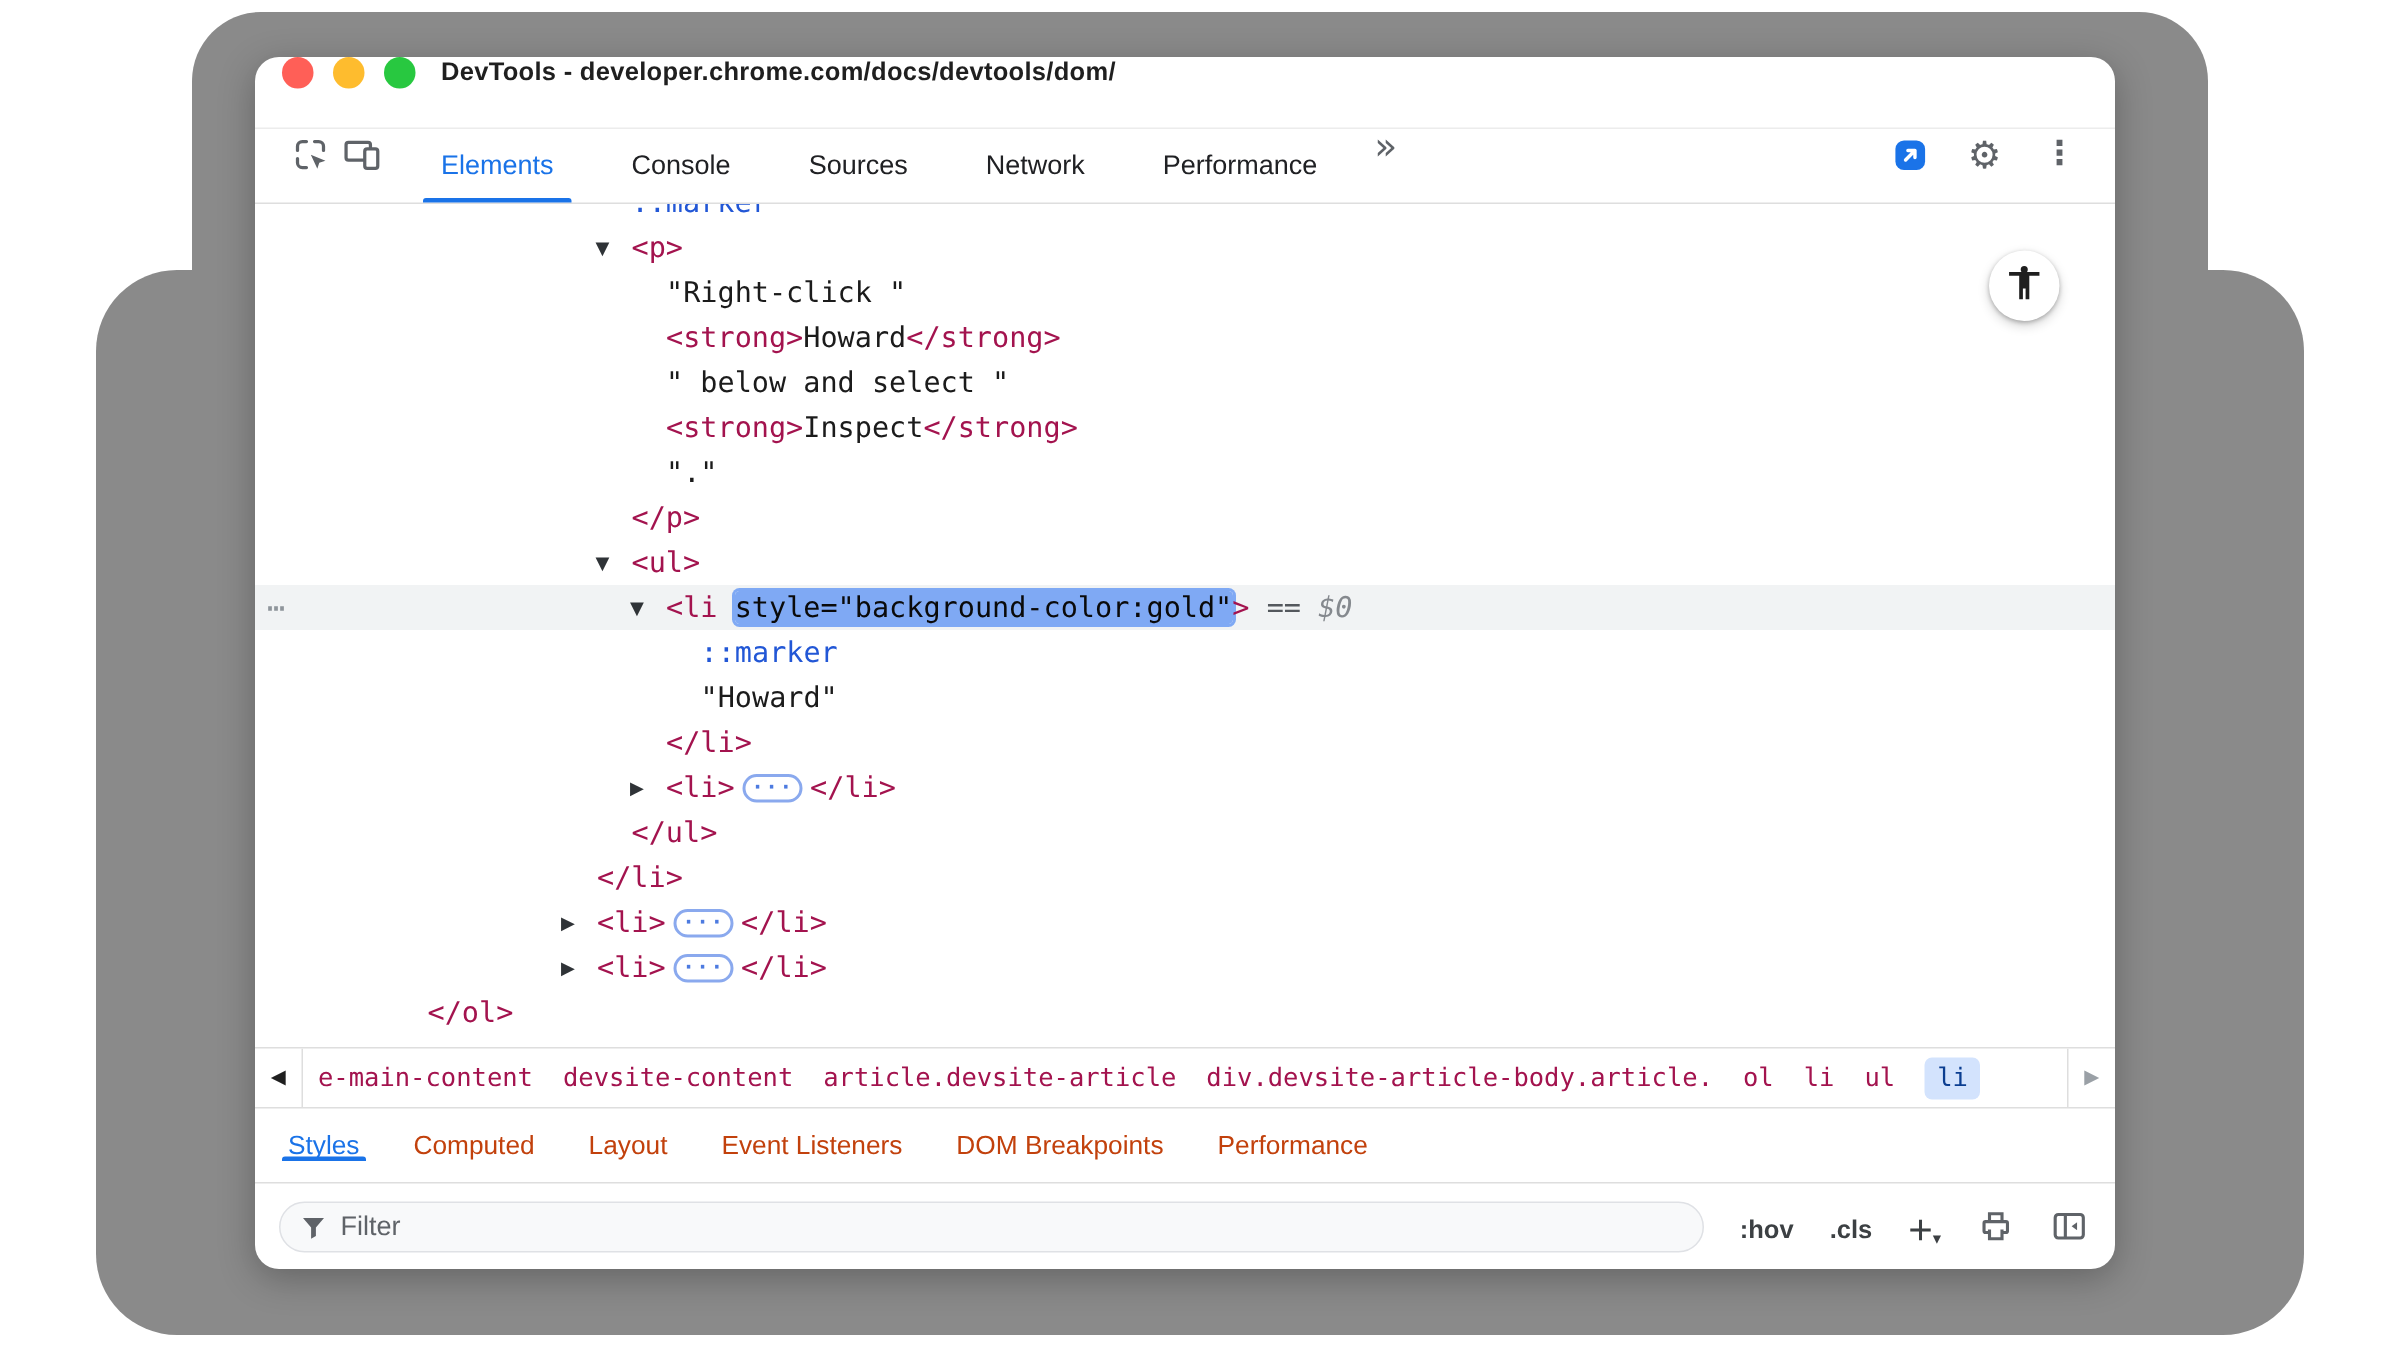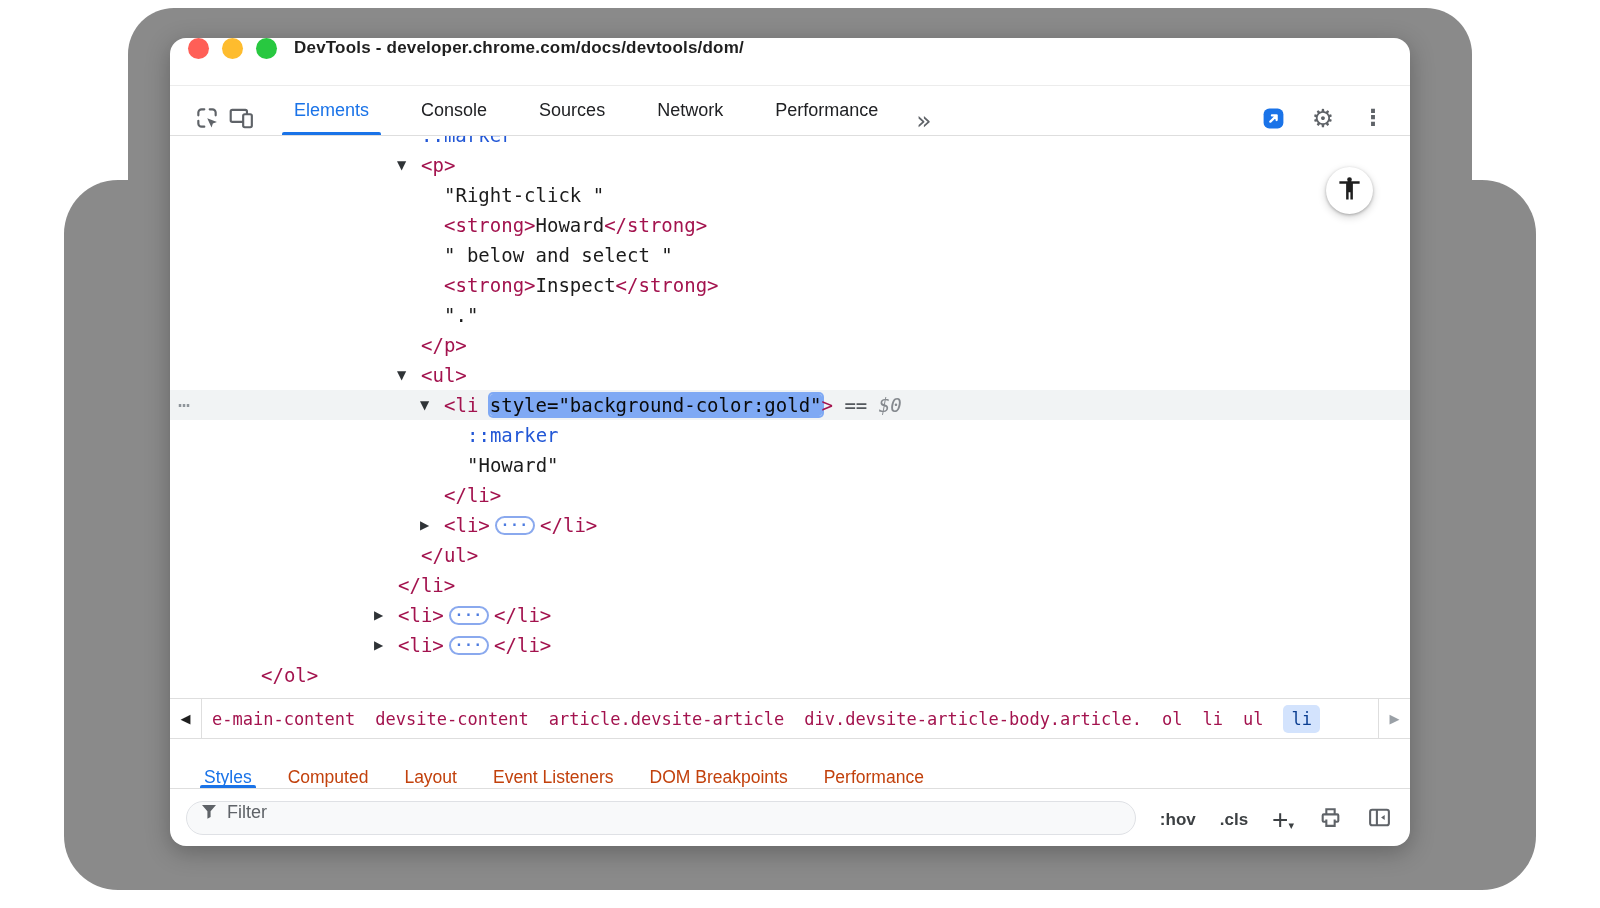--- a/index.html
+++ b/index.html
@@ -10,21 +10,21 @@
   .blob-main{position:absolute;left:64px;top:180px;width:1472px;height:710px;background:#8a8a8a;border-radius:54px}
 
   .window{position:absolute;left:170px;top:38px;width:1240px;height:808px;background:#fff;border-radius:16px;
     box-shadow:0 6px 24px rgba(0,0,0,.28);display:flex;flex-direction:column;overflow:hidden;z-index:2}
 
   .titlebar{flex:0 0 48px;display:flex;align-items:flex-start;border-bottom:1px solid #ececec}
   .lights{display:flex;gap:13px;margin-left:18px}
   .light{width:21px;height:21px;border-radius:50%}
   .title{margin-left:17px;font-size:17px;font-weight:700;color:#1f1f1f;letter-spacing:.2px}
 
-  .toolbar{flex:0 0 50px;display:flex;align-items:flex-end;border-bottom:1px solid #dedede;padding:0 20px}
+  .toolbar{flex:0 0 50px;display:flex;align-items:flex-start;border-bottom:1px solid #dedede;padding:0 20px}
   .tool-btn{display:flex;align-items:center;justify-content:center;width:34px;height:34px;cursor:pointer}
   .tabs{display:flex;height:100%;margin-left:10px}
   .tab{display:flex;align-items:center;height:100%;padding:0 26px;font-size:18px;color:#202124;position:relative;cursor:pointer}
   .tab.active{color:#1a73e8}
   .tab.active::after{content:"";position:absolute;left:14px;right:14px;bottom:0;height:3px;border-radius:2px 2px 0 0;background:#1a73e8}
   .more-tabs{font-size:25px;color:#5f6368;padding:0 12px;cursor:pointer;margin-top:-3px;font-family:"DejaVu Sans",sans-serif}
   .toolbar-right{margin-left:auto;display:flex;align-items:center;gap:16px}
   .glyph-btn{font-size:25px;color:#5f6368;cursor:pointer;font-family:"DejaVu Sans",sans-serif;line-height:1}
   .dots{font-weight:700;font-size:22px}
 
@@ -45,27 +45,27 @@
 
   .crumbs{flex:0 0 40px;border-top:1px solid #dedede;display:flex;align-items:stretch;font-family:"DejaVu Sans Mono",monospace;
     font-size:17px;color:#a3134e;overflow:hidden}
   .crumb-nav{flex:0 0 32px;display:flex;align-items:center;justify-content:center;font-family:"DejaVu Sans",sans-serif;font-size:13px;cursor:pointer}
   .crumb-nav.prev{border-right:1px solid #dedede;color:#1f1f1f}
   .crumb-nav.next{border-left:1px solid #dedede;color:#9aa0a6}
   .crumb-list{display:flex;align-items:center;gap:20px;padding-left:10px;overflow:hidden;flex:1;white-space:nowrap}
   .crumb{cursor:pointer}
   .crumb.selected{background:#d3e3fd;color:#0b3e91;padding:4px 8px;border-radius:5px}
 
-  .stabs{flex:0 0 50px;border-top:1px solid #dedede;display:flex;align-items:flex-end;padding-left:16px}
+  .stabs{flex:0 0 50px;border-top:1px solid #dedede;display:flex;align-items:center;padding-left:4px}
   .stab{display:flex;align-items:center;padding:0 18px;font-size:17.5px;color:#c2410c;position:relative;cursor:pointer}
   .stab.active{color:#1a73e8}
   .stab.active::after{content:"";position:absolute;left:14px;right:14px;bottom:0;height:3px;border-radius:2px 2px 0 0;background:#1a73e8}
 
   .filterbar{flex:1;border-top:1px solid #dedede;display:flex;align-items:center;padding:0 16px}
-  .filter-pill{width:950px;height:34px;border:1px solid #dfe1e5;background:#f8f9fa;border-radius:17px;display:flex;align-items:flex-start;padding:0 13px;gap:9px}
+  .filter-pill{width:950px;height:34px;border:1px solid #dfe1e5;background:#f8f9fa;border-radius:17px;display:flex;align-items:center;padding:0 13px;gap:9px}
   .filter-pill input{flex:1;border:none;outline:none;background:transparent;font-size:18px;font-family:"Liberation Sans",sans-serif;color:#202124}
   .filter-pill input::placeholder{color:#5f6368}
   .fb-right{margin-left:auto;display:flex;align-items:flex-end;gap:24px;padding-right:2px}
   .state-toggle{font-size:17px;font-weight:600;color:#3c4043;cursor:pointer}
   .plus-btn{display:flex;align-items:flex-end;cursor:pointer;color:#3c4043}
   .plus-main{font-size:28px;line-height:20px}
   .plus-caret{font-size:11px;font-family:"DejaVu Sans",sans-serif;margin-bottom:-2px}
   .icon-btn{display:flex;align-items:center;cursor:pointer}
 
   .fab{position:absolute;left:1326px;top:167px;width:47px;height:47px;border-radius:50%;background:#fff;z-index:3;cursor:pointer;
@@ -135,21 +135,21 @@
       <div class="row" style="padding-left: 251px;"><span class="tok tri" style="left: 227px;">▼</span><span class="tok tag">&lt;ul&gt;</span></div>
       <div class="row selected" style="padding-left: 274px;"><span class="gutter">⋯</span><span class="tok tri" style="left: 250px;">▼</span><span class="tok tag">&lt;li</span><span class="tok sp"> </span><span class="tok sel">style="background-color:gold"</span><span class="tok tag">&gt;</span><span class="tok sp"> </span><span class="tok eq">==</span><span class="tok sp"> </span><span class="tok dollar">$0</span></div>
       <div class="row" style="padding-left: 297px;"><span class="tok pseudo">::marker</span></div>
       <div class="row" style="padding-left: 297px;"><span class="tok text">"Howard"</span></div>
       <div class="row" style="padding-left: 274px;"><span class="tok tag">&lt;/li&gt;</span></div>
       <div class="row" style="padding-left: 274px;"><span class="tok tri" style="left: 250px;">▶</span><span class="tok tag">&lt;li&gt;</span><span class="tok pill">···</span><span class="tok tag">&lt;/li&gt;</span></div>
       <div class="row" style="padding-left: 251px;"><span class="tok tag">&lt;/ul&gt;</span></div>
       <div class="row" style="padding-left: 228px;"><span class="tok tag">&lt;/li&gt;</span></div>
       <div class="row" style="padding-left: 228px;"><span class="tok tri" style="left: 204px;">▶</span><span class="tok tag">&lt;li&gt;</span><span class="tok pill">···</span><span class="tok tag">&lt;/li&gt;</span></div>
       <div class="row" style="padding-left: 228px;"><span class="tok tri" style="left: 204px;">▶</span><span class="tok tag">&lt;li&gt;</span><span class="tok pill">···</span><span class="tok tag">&lt;/li&gt;</span></div>
-      <div class="row" style="padding-left: 91px;"><span class="tok tag">&lt;/ol&gt;</span></div>
+      <div class="row" style="padding-left: 115px;"><span class="tok tag">&lt;/ol&gt;</span></div>
     </div>
 
   <div class="crumbs">
     <div class="crumb-nav prev">◀</div>
     <div class="crumb-list" id="crumbs">
         <span class="crumb">e-main-content</span>
         <span class="crumb">devsite-content</span>
         <span class="crumb">article.devsite-article</span>
         <span class="crumb">div.devsite-article-body.article.</span>
         <span class="crumb">ol</span>

